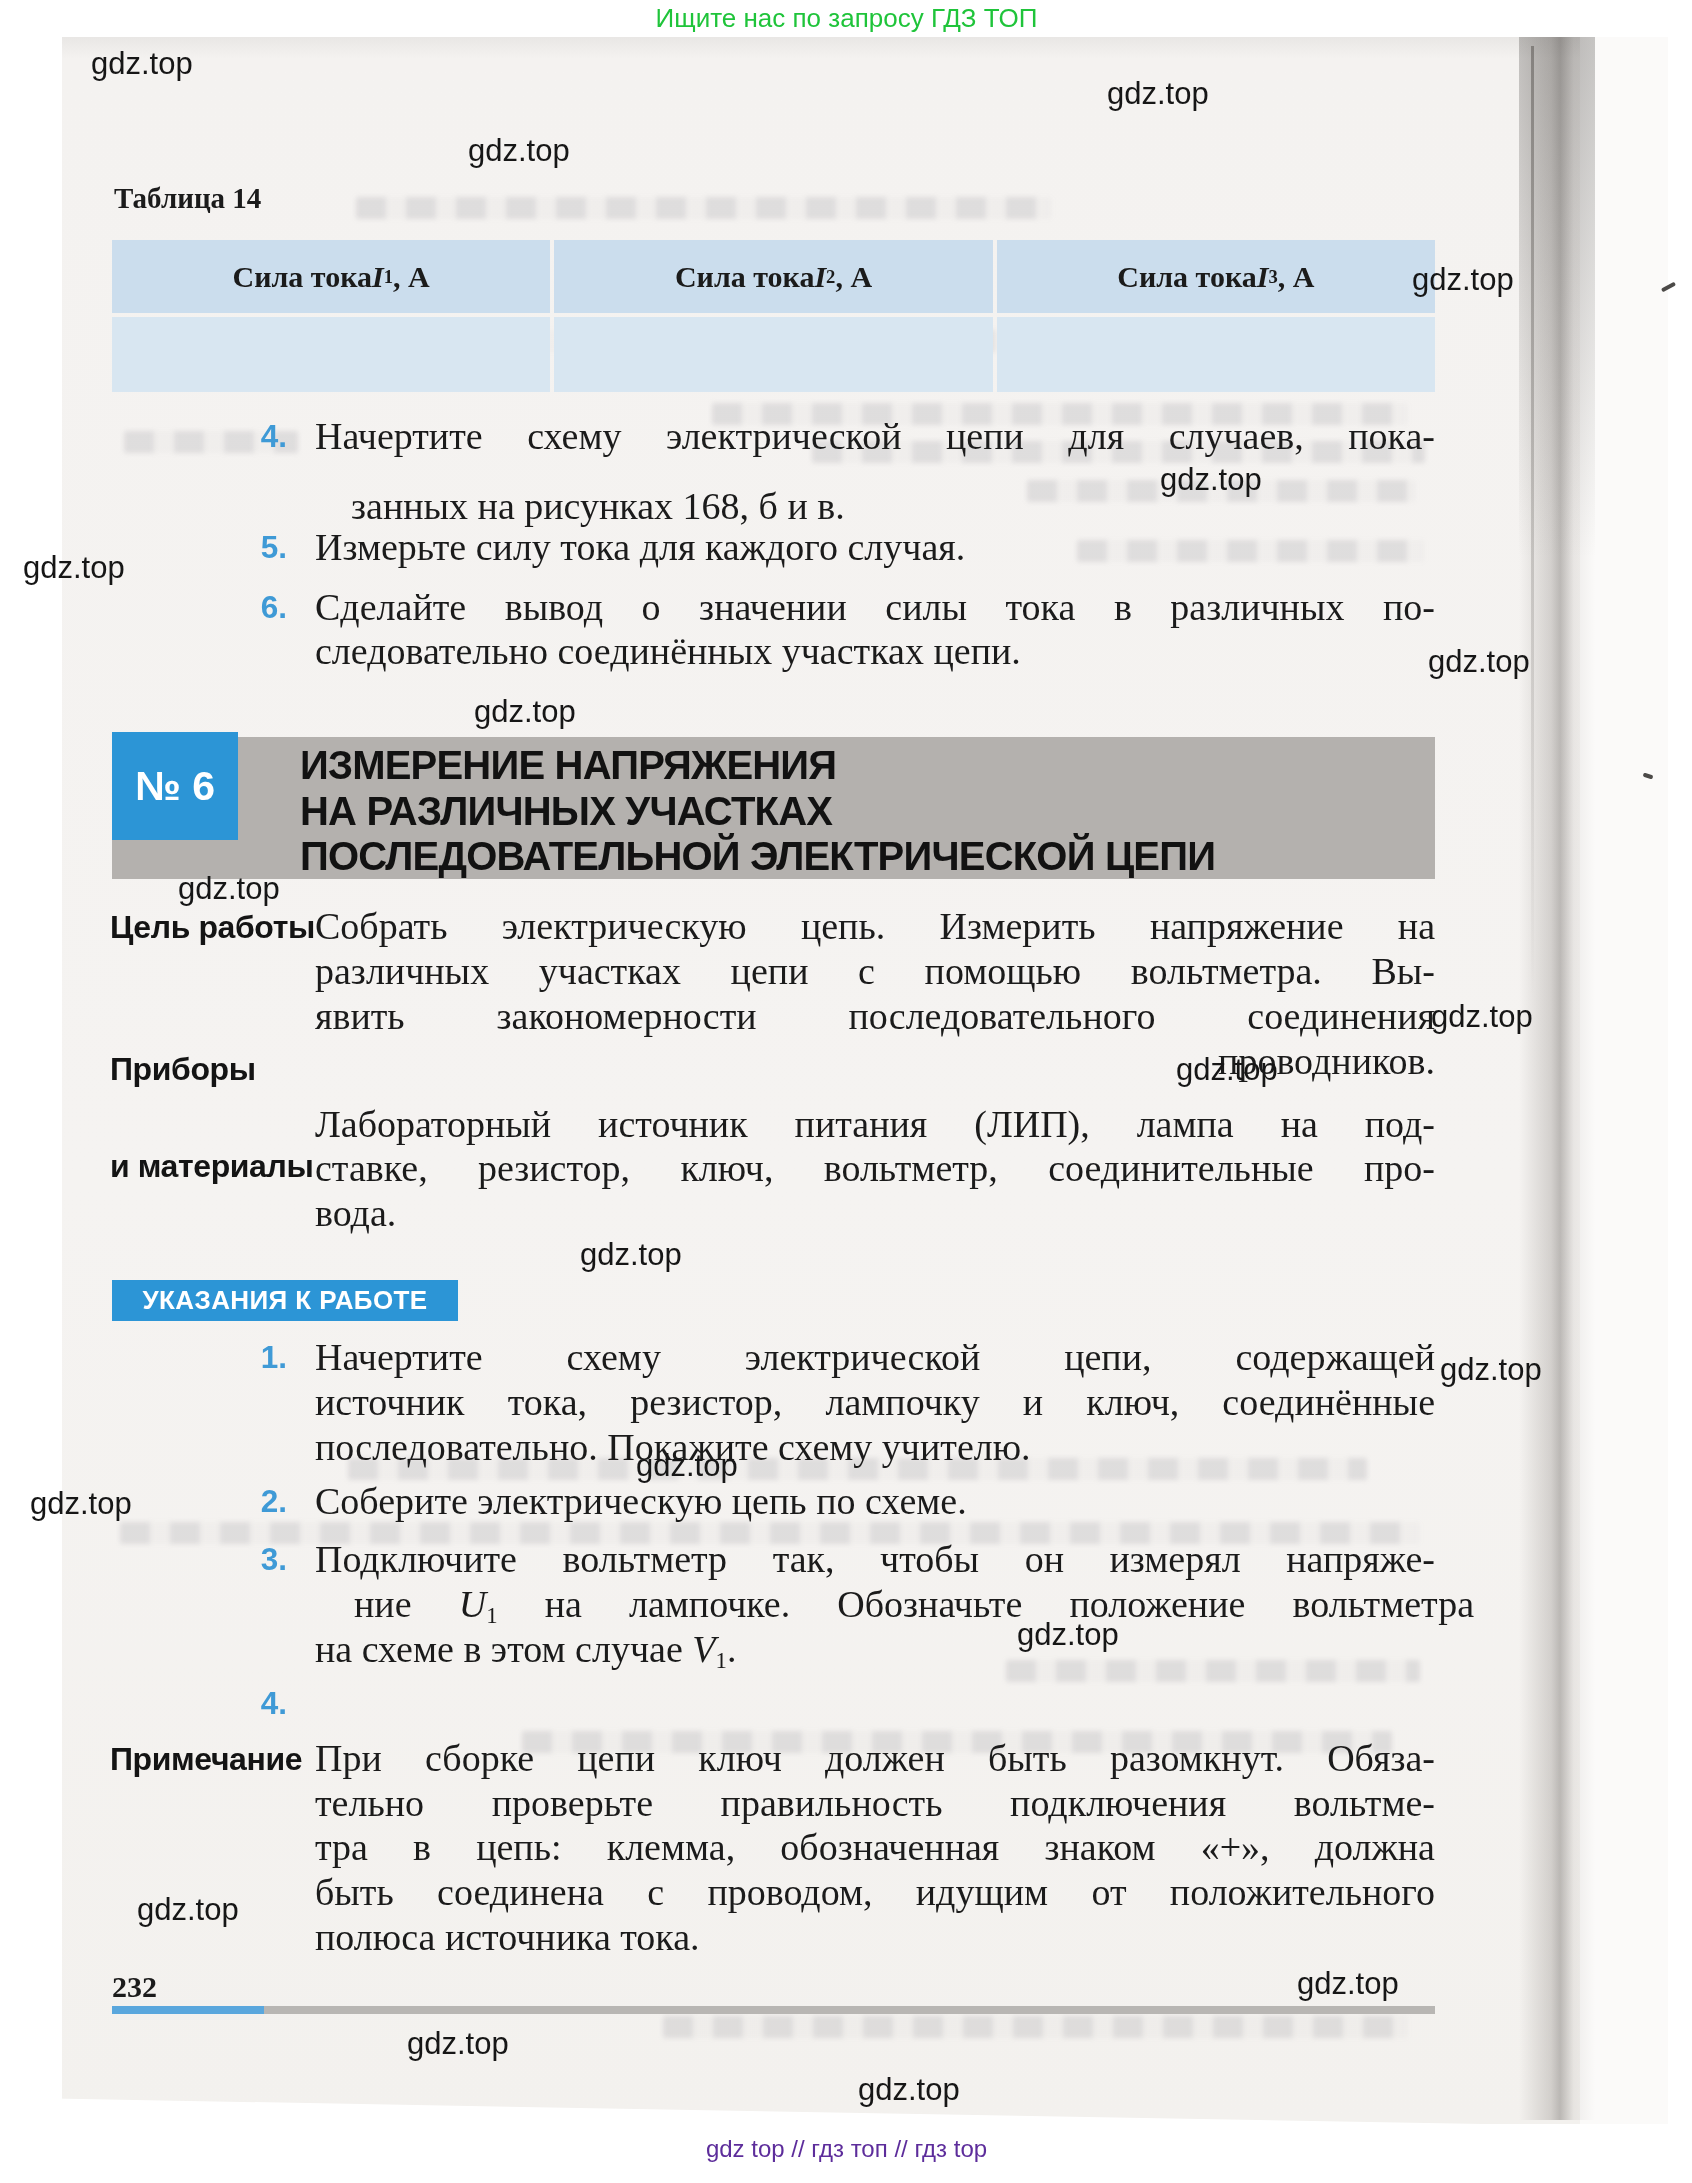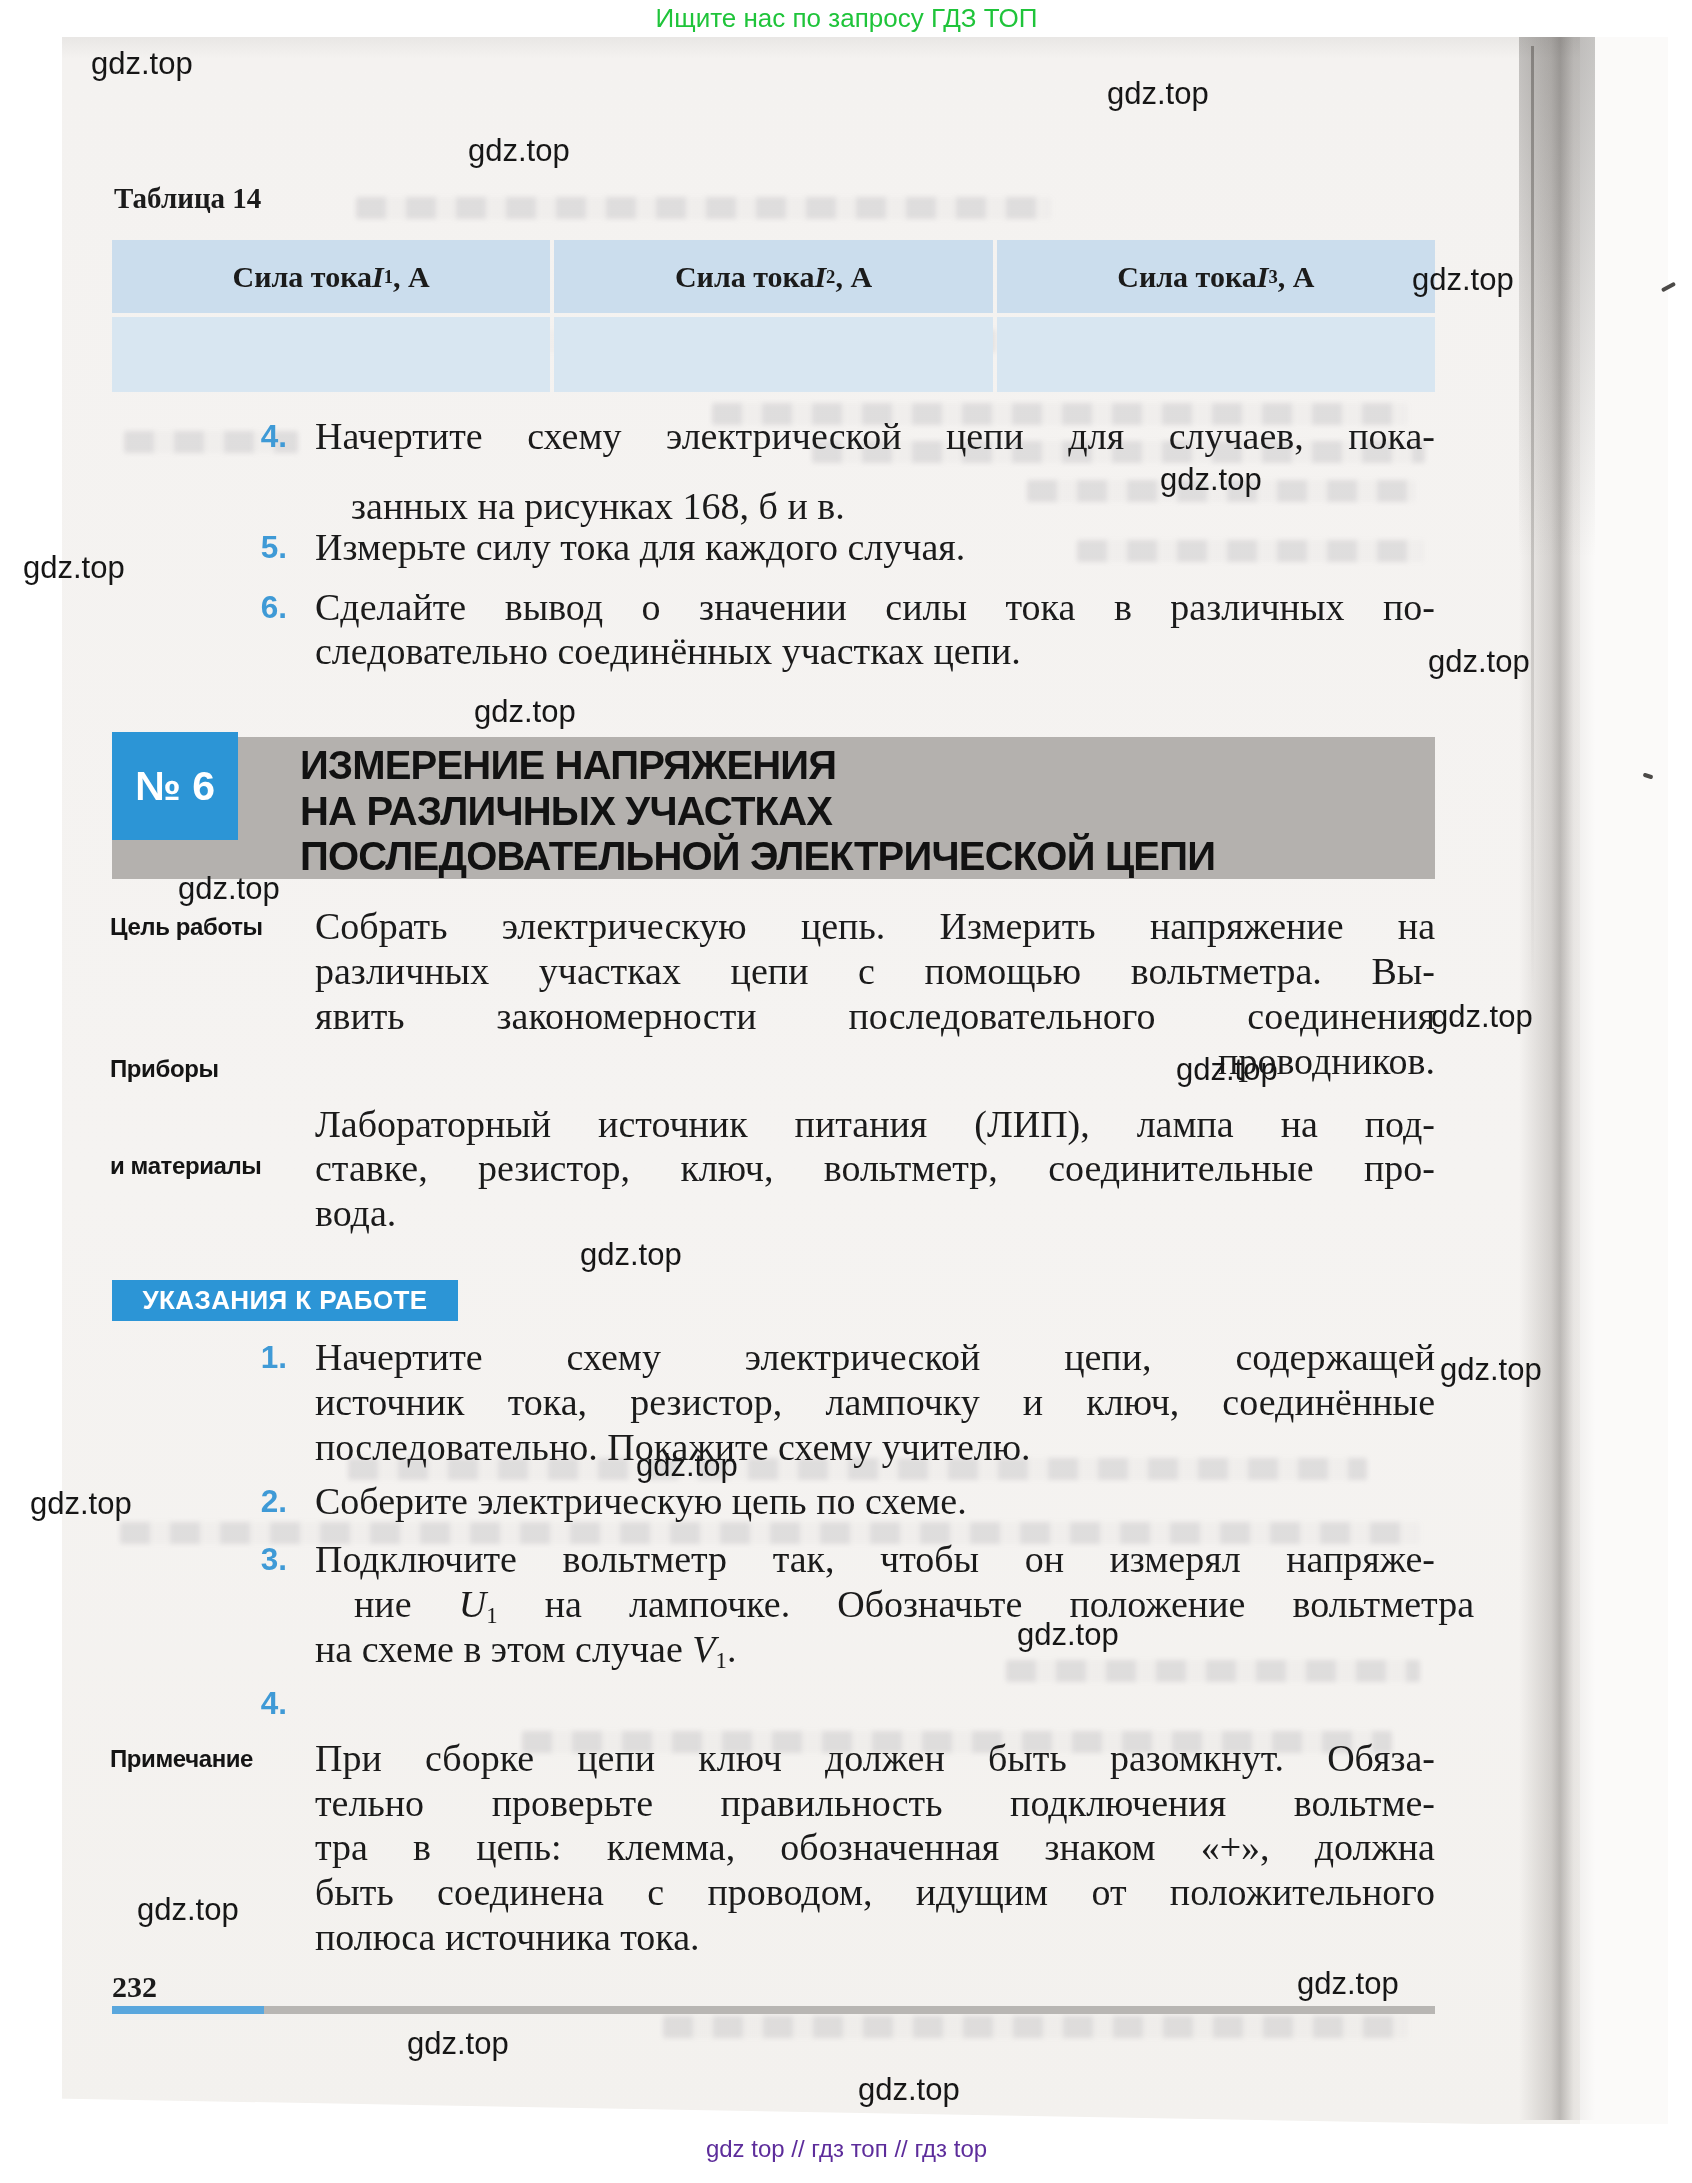--- a/index.html
+++ b/index.html
@@ -37,21 +37,21 @@
   .tbl .hc i{font-style:italic;}
   .tbl .hc sub{font-size:0.62em;vertical-align:-0.3em;line-height:0;}
   .tbl .rc{background:#d8e6f1;}
   .num{position:absolute;left:239px;width:48px;text-align:right;z-index:3;
        font-family:"Liberation Sans",sans-serif;font-weight:bold;font-size:31.5px;line-height:45px;color:#3f9ad6;}
   .ln{position:absolute;left:315px;width:1120px;height:45px;font-size:38px;line-height:45px;z-index:3;}
   .j{text-align:justify;text-align-last:justify;}
   .ln i{font-style:italic;}
   .ln sub{font-size:0.6em;vertical-align:-0.25em;line-height:0;}
   .lbl{position:absolute;left:110px;z-index:3;font-family:"Liberation Sans",sans-serif;
-       font-weight:bold;font-size:24px;line-height:36px;letter-spacing:-0.4px;color:#141414;}
+       font-weight:bold;font-size:32px;line-height:36px;letter-spacing:-0.4px;color:#141414;}
   .band{position:absolute;left:112px;top:737px;width:1323px;height:142px;background:#b4b1ae;z-index:2;}
   .band-title{position:absolute;left:300px;z-index:3;font-family:"Liberation Sans",sans-serif;
        font-weight:bold;font-size:40px;line-height:46px;letter-spacing:-0.8px;color:#121212;white-space:nowrap;}
   .numbox{position:absolute;left:112px;top:732px;width:126px;height:108px;background:#2c95d6;z-index:3;
        display:flex;align-items:center;justify-content:center;color:#ffffff;
        font-family:"Liberation Sans",sans-serif;font-weight:bold;font-size:41px;}
   .badge{position:absolute;left:112px;top:1280px;width:346px;height:41px;background:#2c95d6;z-index:3;
        display:flex;align-items:center;justify-content:center;color:#ffffff;
        font-family:"Liberation Sans",sans-serif;font-weight:bold;font-size:26px;letter-spacing:0.4px;}
   .pagenum{position:absolute;left:112px;top:1970px;font-size:30px;font-weight:bold;z-index:3;}

